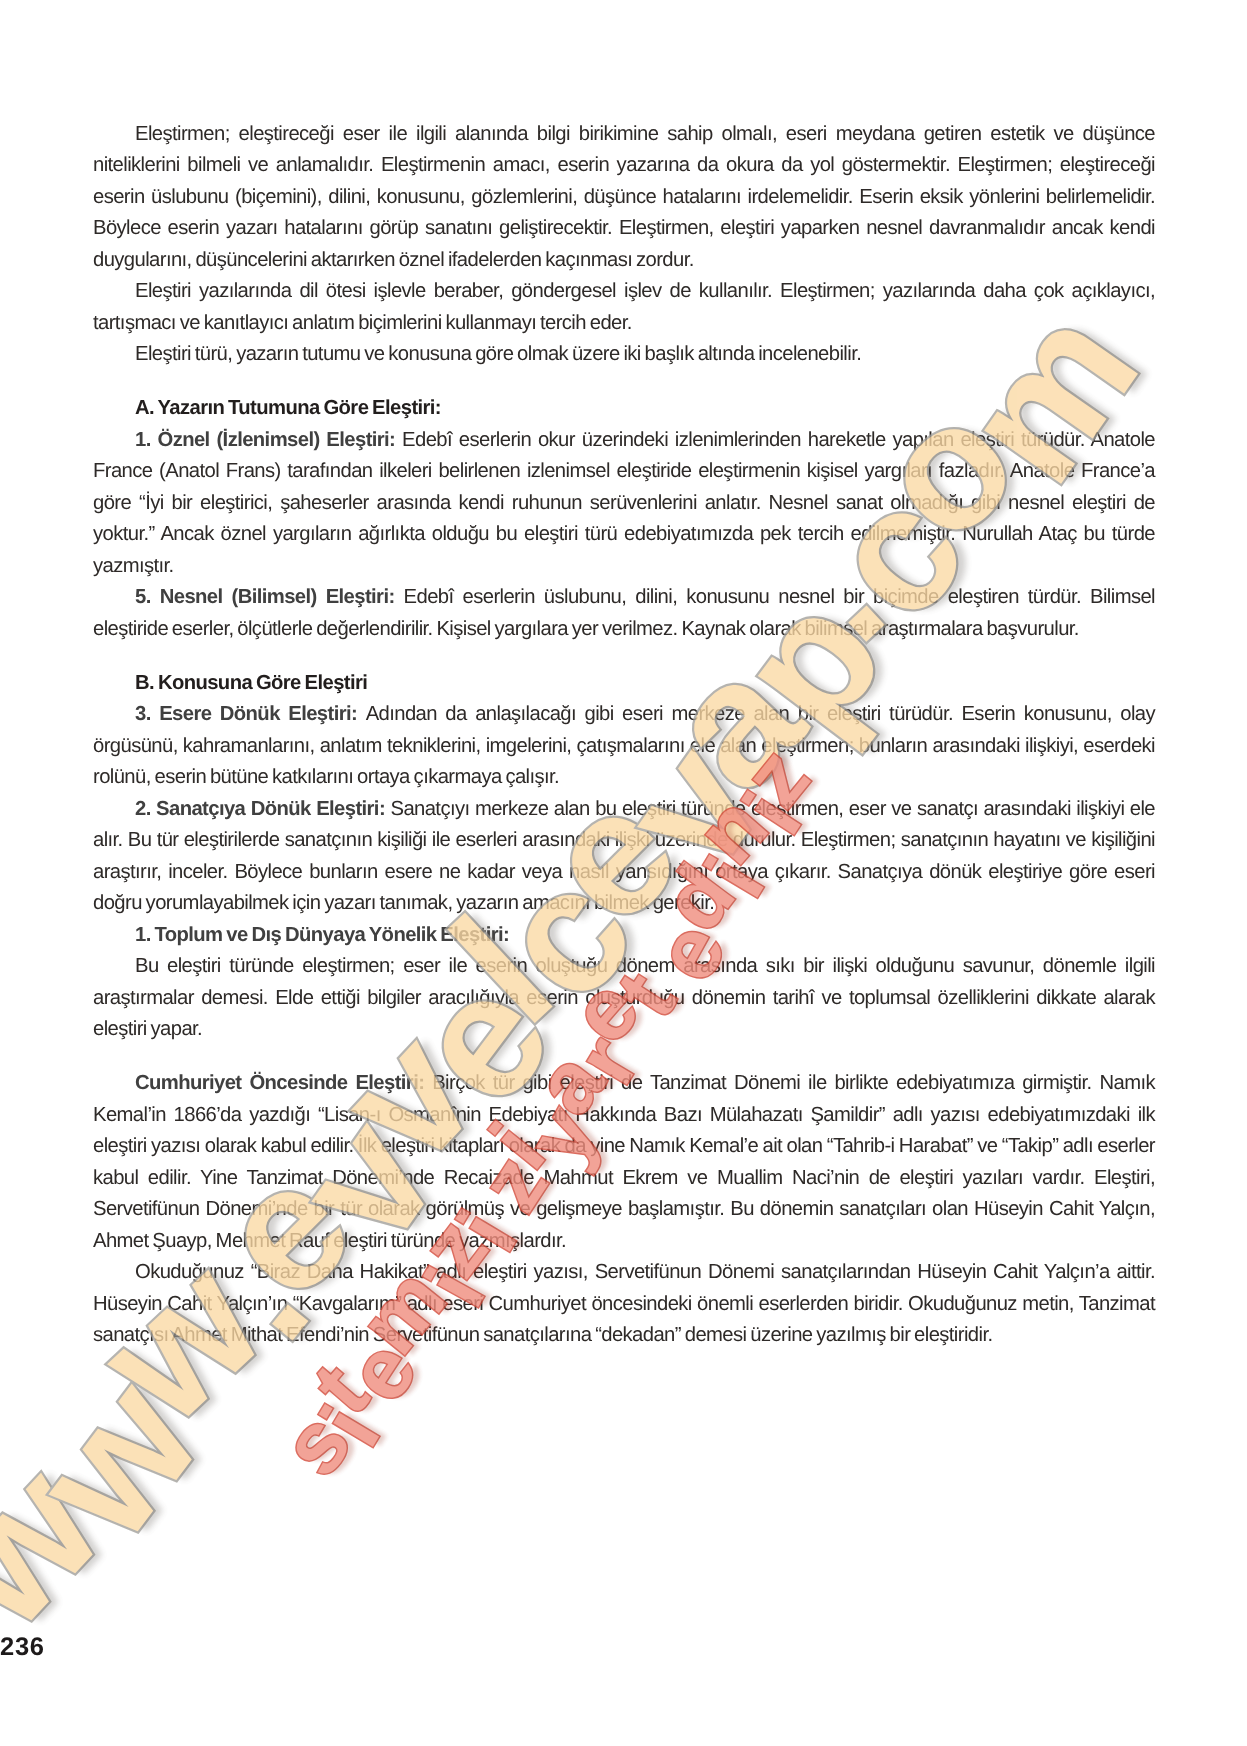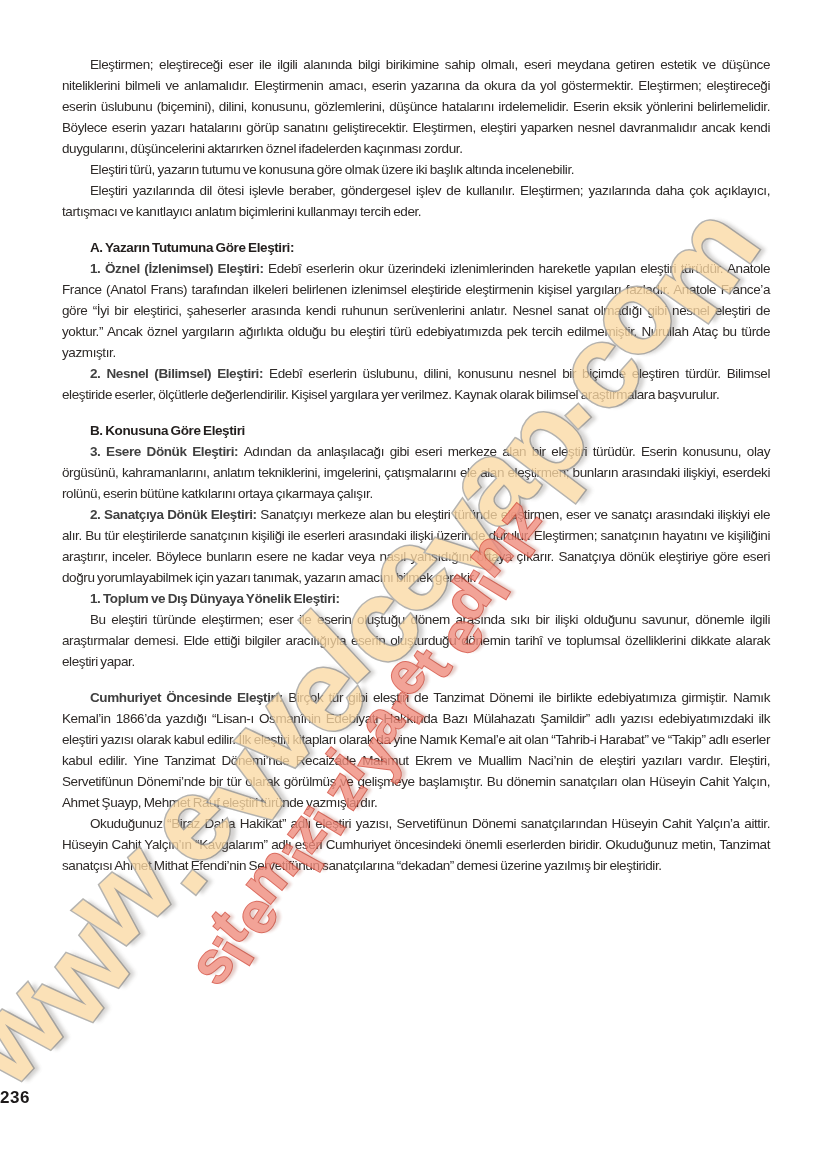--- a/index.html
+++ b/index.html
@@ -3,21 +3,21 @@
 <meta charset="utf-8">
 <style>
   html,body{margin:0;padding:0;}
   body{
     width:831px;height:1164px;position:relative;overflow:hidden;
     background:#ffffff;
     font-family:"Liberation Sans", sans-serif;
   }
   .page{position:absolute;inset:0;background:#fff;}
   .text-flow{
-    position:absolute;left:62px;top:54px;width:708px;z-index:1;
+    position:absolute;left:62px;top:78px;width:708px;z-index:1;
     color:#2e2a28;font-size:13.5px;line-height:21px;
     text-align:justify;letter-spacing:-0.4px;word-spacing:-0.8px;
   }
   .blk{margin:0;text-indent:28px;}
   h3.blk{font-size:13.5px;font-weight:bold;color:#221e1d;}
   p.blk b{color:#404040;}
   .gap{margin-top:15px;}
   .page-number{
     position:absolute;left:0;right:12px;top:1088px;z-index:1;
     text-align:left;font-weight:bold;font-size:17px;color:#1d1a1a;
@@ -50,25 +50,25 @@
     opacity:0.80;
   }
   .wm-letter{display:inline-block;}
 </style>
 </head>
 <body>
 
 <div class="page">
   <div class="text-flow">
       <p class="blk">Eleştirmen; eleştireceği eser ile ilgili alanında bilgi birikimine sahip olmalı, eseri meydana getiren estetik ve düşünce niteliklerini bilmeli ve anlamalıdır. Eleştirmenin amacı, eserin yazarına da okura da yol göstermektir. Eleştirmen; eleştireceği eserin üslubunu (biçemini), dilini, konusunu, gözlemlerini, düşünce hatalarını irdelemelidir. Eserin eksik yönlerini belirlemelidir. Böylece eserin yazarı hatalarını görüp sanatını geliştirecektir. Eleştirmen, eleştiri yaparken nesnel davranmalıdır ancak kendi duygularını, düşüncelerini aktarırken öznel ifadelerden kaçınması zordur.</p>
+      <p class="blk">Eleştiri yazılarında dil ötesi işlevle beraber, göndergesel işlev de kullanılır. Eleştirmen; yazılarında daha çok açıklayıcı, tartışmacı ve kanıtlayıcı anlatım biçimlerini kullanmayı tercih eder.</p>
       <p class="blk">Eleştiri türü, yazarın tutumu ve konusuna göre olmak üzere iki başlık altında incelenebilir.</p>
-      <p class="blk">Eleştiri yazılarında dil ötesi işlevle beraber, göndergesel işlev de kullanılır. Eleştirmen; yazılarında daha çok açıklayıcı, tartışmacı ve kanıtlayıcı anlatım biçimlerini kullanmayı tercih eder.</p>
       <h3 class="blk gap">A. Yazarın Tutumuna Göre Eleştiri:</h3>
       <p class="blk"><b>1. Öznel (İzlenimsel) Eleştiri: </b>Edebî eserlerin okur üzerindeki izlenimlerinden hareketle yapılan eleştiri türüdür. Anatole France (Anatol Frans) tarafından ilkeleri belirlenen izlenimsel eleştiride eleştirmenin kişisel yargıları fazladır. Anatole France’a göre “İyi bir eleştirici, şaheserler arasında kendi ruhunun serüvenlerini anlatır. Nesnel sanat olmadığı gibi nesnel eleştiri de yoktur.” Ancak öznel yargıların ağırlıkta olduğu bu eleştiri türü edebiyatımızda pek tercih edilmemiştir. Nurullah Ataç bu türde yazmıştır.</p>
-      <p class="blk"><b>2. Nesnel (Bilimsel) Eleştiri: </b>Edebî eserlerin üslubunu, dilini, konusunu nesnel bir biçimde eleştiren türdür. Bilimsel eleştiride eserler, ölçütlerle değerlendirilir. Kişisel yargılara yer verilmez. Kaynak olarak bilimsel araştırmalara başvurulur.</p>
+      <p class="blk"><b>5. Nesnel (Bilimsel) Eleştiri: </b>Edebî eserlerin üslubunu, dilini, konusunu nesnel bir biçimde eleştiren türdür. Bilimsel eleştiride eserler, ölçütlerle değerlendirilir. Kişisel yargılara yer verilmez. Kaynak olarak bilimsel araştırmalara başvurulur.</p>
       <h3 class="blk gap">B. Konusuna Göre Eleştiri</h3>
       <p class="blk"><b>3. Esere Dönük Eleştiri: </b>Adından da anlaşılacağı gibi eseri merkeze alan bir eleştiri türüdür. Eserin konusunu, olay örgüsünü, kahramanlarını, anlatım tekniklerini, imgelerini, çatışmalarını ele alan eleştirmen; bunların arasındaki ilişkiyi, eserdeki rolünü, eserin bütüne katkılarını ortaya çıkarmaya çalışır.</p>
       <p class="blk"><b>2. Sanatçıya Dönük Eleştiri: </b>Sanatçıyı merkeze alan bu eleştiri türünde eleştirmen, eser ve sanatçı arasındaki ilişkiyi ele alır. Bu tür eleştirilerde sanatçının kişiliği ile eserleri arasındaki ilişki üzerinde durulur. Eleştirmen; sanatçının hayatını ve kişiliğini araştırır, inceler. Böylece bunların esere ne kadar veya nasıl yansıdığını ortaya çıkarır. Sanatçıya dönük eleştiriye göre eseri doğru yorumlayabilmek için yazarı tanımak, yazarın amacını bilmek gerekir.</p>
       <p class="blk"><b>1. Toplum ve Dış Dünyaya Yönelik Eleştiri:</b></p>
       <p class="blk">Bu eleştiri türünde eleştirmen; eser ile eserin oluştuğu dönem arasında sıkı bir ilişki olduğunu savunur, dönemle ilgili araştırmalar demesi. Elde ettiği bilgiler aracılığıyla eserin oluşturduğu dönemin tarihî ve toplumsal özelliklerini dikkate alarak eleştiri yapar.</p>
       <p class="blk gap"><b>Cumhuriyet Öncesinde Eleştiri: </b>Birçok tür gibi eleştiri de Tanzimat Dönemi ile birlikte edebiyatımıza girmiştir. Namık Kemal’in 1866’da yazdığı “Lisan-ı Osmanînin Edebiyatı Hakkında Bazı Mülahazatı Şamildir” adlı yazısı edebiyatımızdaki ilk eleştiri yazısı olarak kabul edilir. İlk eleştiri kitapları olarak da yine Namık Kemal’e ait olan “Tahrib-i Harabat” ve “Takip” adlı eserler kabul edilir. Yine Tanzimat Dönemi’nde Recaizade Mahmut Ekrem ve Muallim Naci’nin de eleştiri yazıları vardır. Eleştiri, Servetifünun Dönemi’nde bir tür olarak görülmüş ve gelişmeye başlamıştır. Bu dönemin sanatçıları olan Hüseyin Cahit Yalçın, Ahmet Şuayp, Mehmet Rauf eleştiri türünde yazmışlardır.</p>
       <p class="blk">Okuduğunuz “Biraz Daha Hakikat” adlı eleştiri yazısı, Servetifünun Dönemi sanatçılarından Hüseyin Cahit Yalçın’a aittir. Hüseyin Cahit Yalçın’ın “Kavgalarım” adlı eseri Cumhuriyet öncesindeki önemli eserlerden biridir. Okuduğunuz metin, Tanzimat sanatçısı Ahmet Mithat Efendi’nin Servetifünun sanatçılarına “dekadan” demesi üzerine yazılmış bir eleştiridir.</p>
     </div>
   <div class="page-number">236</div>
   <div class="watermark">

